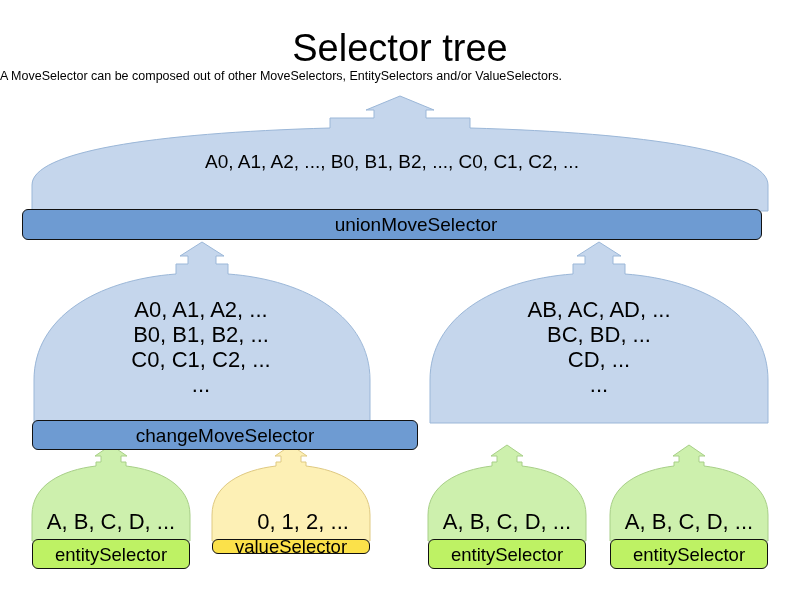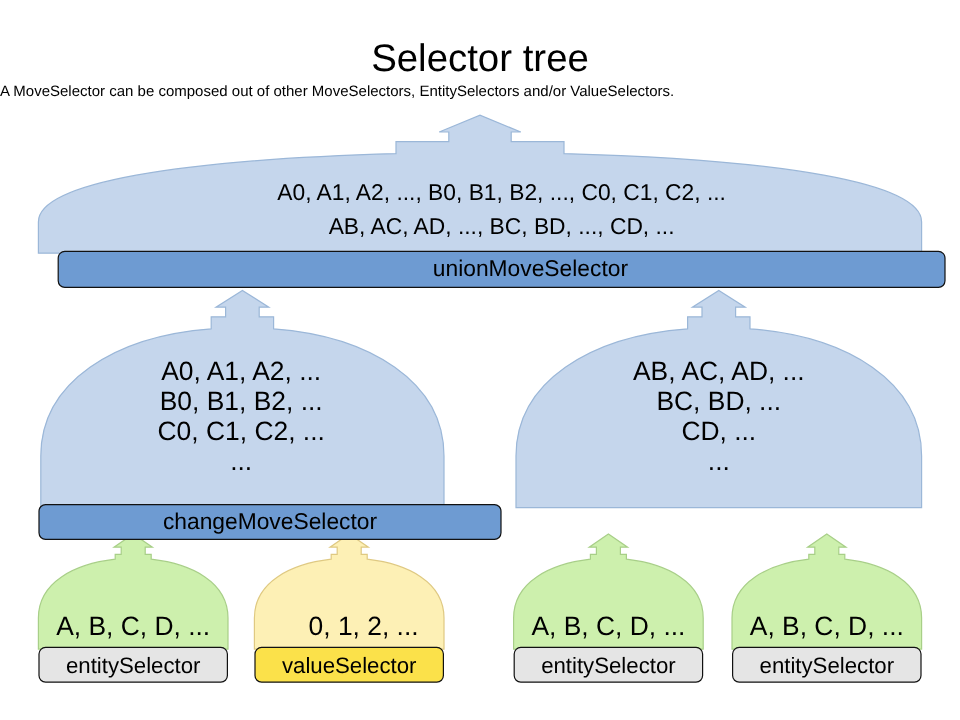--- a/index.html
+++ b/index.html
@@ -9,37 +9,37 @@
     font-family:"Liberation Sans",sans-serif;
     color:#000000;
     overflow:hidden;
     position:relative;
   }
   #stage{position:absolute;left:0;top:0;width:800px;height:600px;}
   svg.layer{position:absolute;left:0;top:0;width:800px;height:600px;}
 
   .title{
     position:absolute;left:0;top:28px;width:800px;text-align:center;
-    font-size:32px;font-weight:normal;line-height:40px;
+    font-size:38px;font-weight:normal;line-height:40px;
   }
   .subtitle{
     position:absolute;left:0;top:68px;width:800px;
     font-size:12.5px;line-height:16px;
   }
 
   .node{position:absolute;}
   .node .bar{
     position:absolute;left:0;box-sizing:border-box;
     border:1.3px solid #111;border-radius:6px;
     display:flex;align-items:center;justify-content:center;
     font-size:19px;line-height:19px;white-space:nowrap;
   }
   .node .bar.small{font-size:18.5px;}
   .bar.blue{background:#6e9bd2;}
-  .bar.green{background:#e5e5e5;}
+  .bar.green{background:#bef264;}
   .bar.yellow{background:#fbe14a;}
 
   .items{
     position:absolute;left:0;width:100%;text-align:center;
     font-size:22px;line-height:25px;white-space:nowrap;
     pointer-events:none;
   }
   .items.lg{font-size:19px;line-height:28px;}
   .items div{margin:0;padding:0;}
 </style>
@@ -117,24 +117,23 @@
          L679,456 L673,456 L689,445 L705,456 L699,456
          L699,462 L704,462
          L704,466
          C738,470 768,485 768,515
          L768,541 Z"></path>
   </svg>
 
   <div class="title">Selector tree</div>
   <div class="subtitle">A MoveSelector can be composed out of other MoveSelectors, EntitySelectors and/or ValueSelectors.</div>
 
-  <div class="node" style="left:48px;top:140px;width:740px;height:100px;">
+  <div class="node" style="left:22px;top:140px;width:740px;height:100px;">
     <div class="items lg" style="top:8px;">
       <div>A0, A1, A2, ..., B0, B1, B2, ..., C0, C1, C2, ...</div>
-      <div>AB, AC, AD, ..., BC, BD, ..., CD, ...</div>
     </div>
     <div class="bar blue" style="top:69px;width:740px;height:31px;padding-left:48px;">unionMoveSelector</div>
   </div>
 
   <div class="node" style="left:32px;top:297px;width:338px;height:153px;">
     <div class="items" style="top:0px;">
       <div>A0, A1, A2, ...</div>
       <div>B0, B1, B2, ...</div>
       <div>C0, C1, C2, ...</div>
       <div>...</div>
@@ -155,21 +154,21 @@
     <div class="items small" style="top:0px;">
       <div>A, B, C, D, ...</div>
     </div>
     <div class="bar green small" style="top:30px;width:158px;height:30px;">entitySelector</div>
   </div>
 
   <div class="node" style="left:212px;top:509px;width:158px;height:60px;">
     <div class="items small" style="top:0px;padding-left:12px;">
       <div>0, 1, 2, ...</div>
     </div>
-    <div class="bar yellow small" style="top:30px;width:158px;height:30px;">valueSelector</div>
+    <div class="bar yellow small" style="top:30px;width:158px;height:15px;">valueSelector</div>
   </div>
 
   <div class="node" style="left:428px;top:509px;width:158px;height:60px;">
     <div class="items small" style="top:0px;">
       <div>A, B, C, D, ...</div>
     </div>
     <div class="bar green small" style="top:30px;width:158px;height:30px;">entitySelector</div>
   </div>
 
   <div class="node" style="left:610px;top:509px;width:158px;height:60px;">

